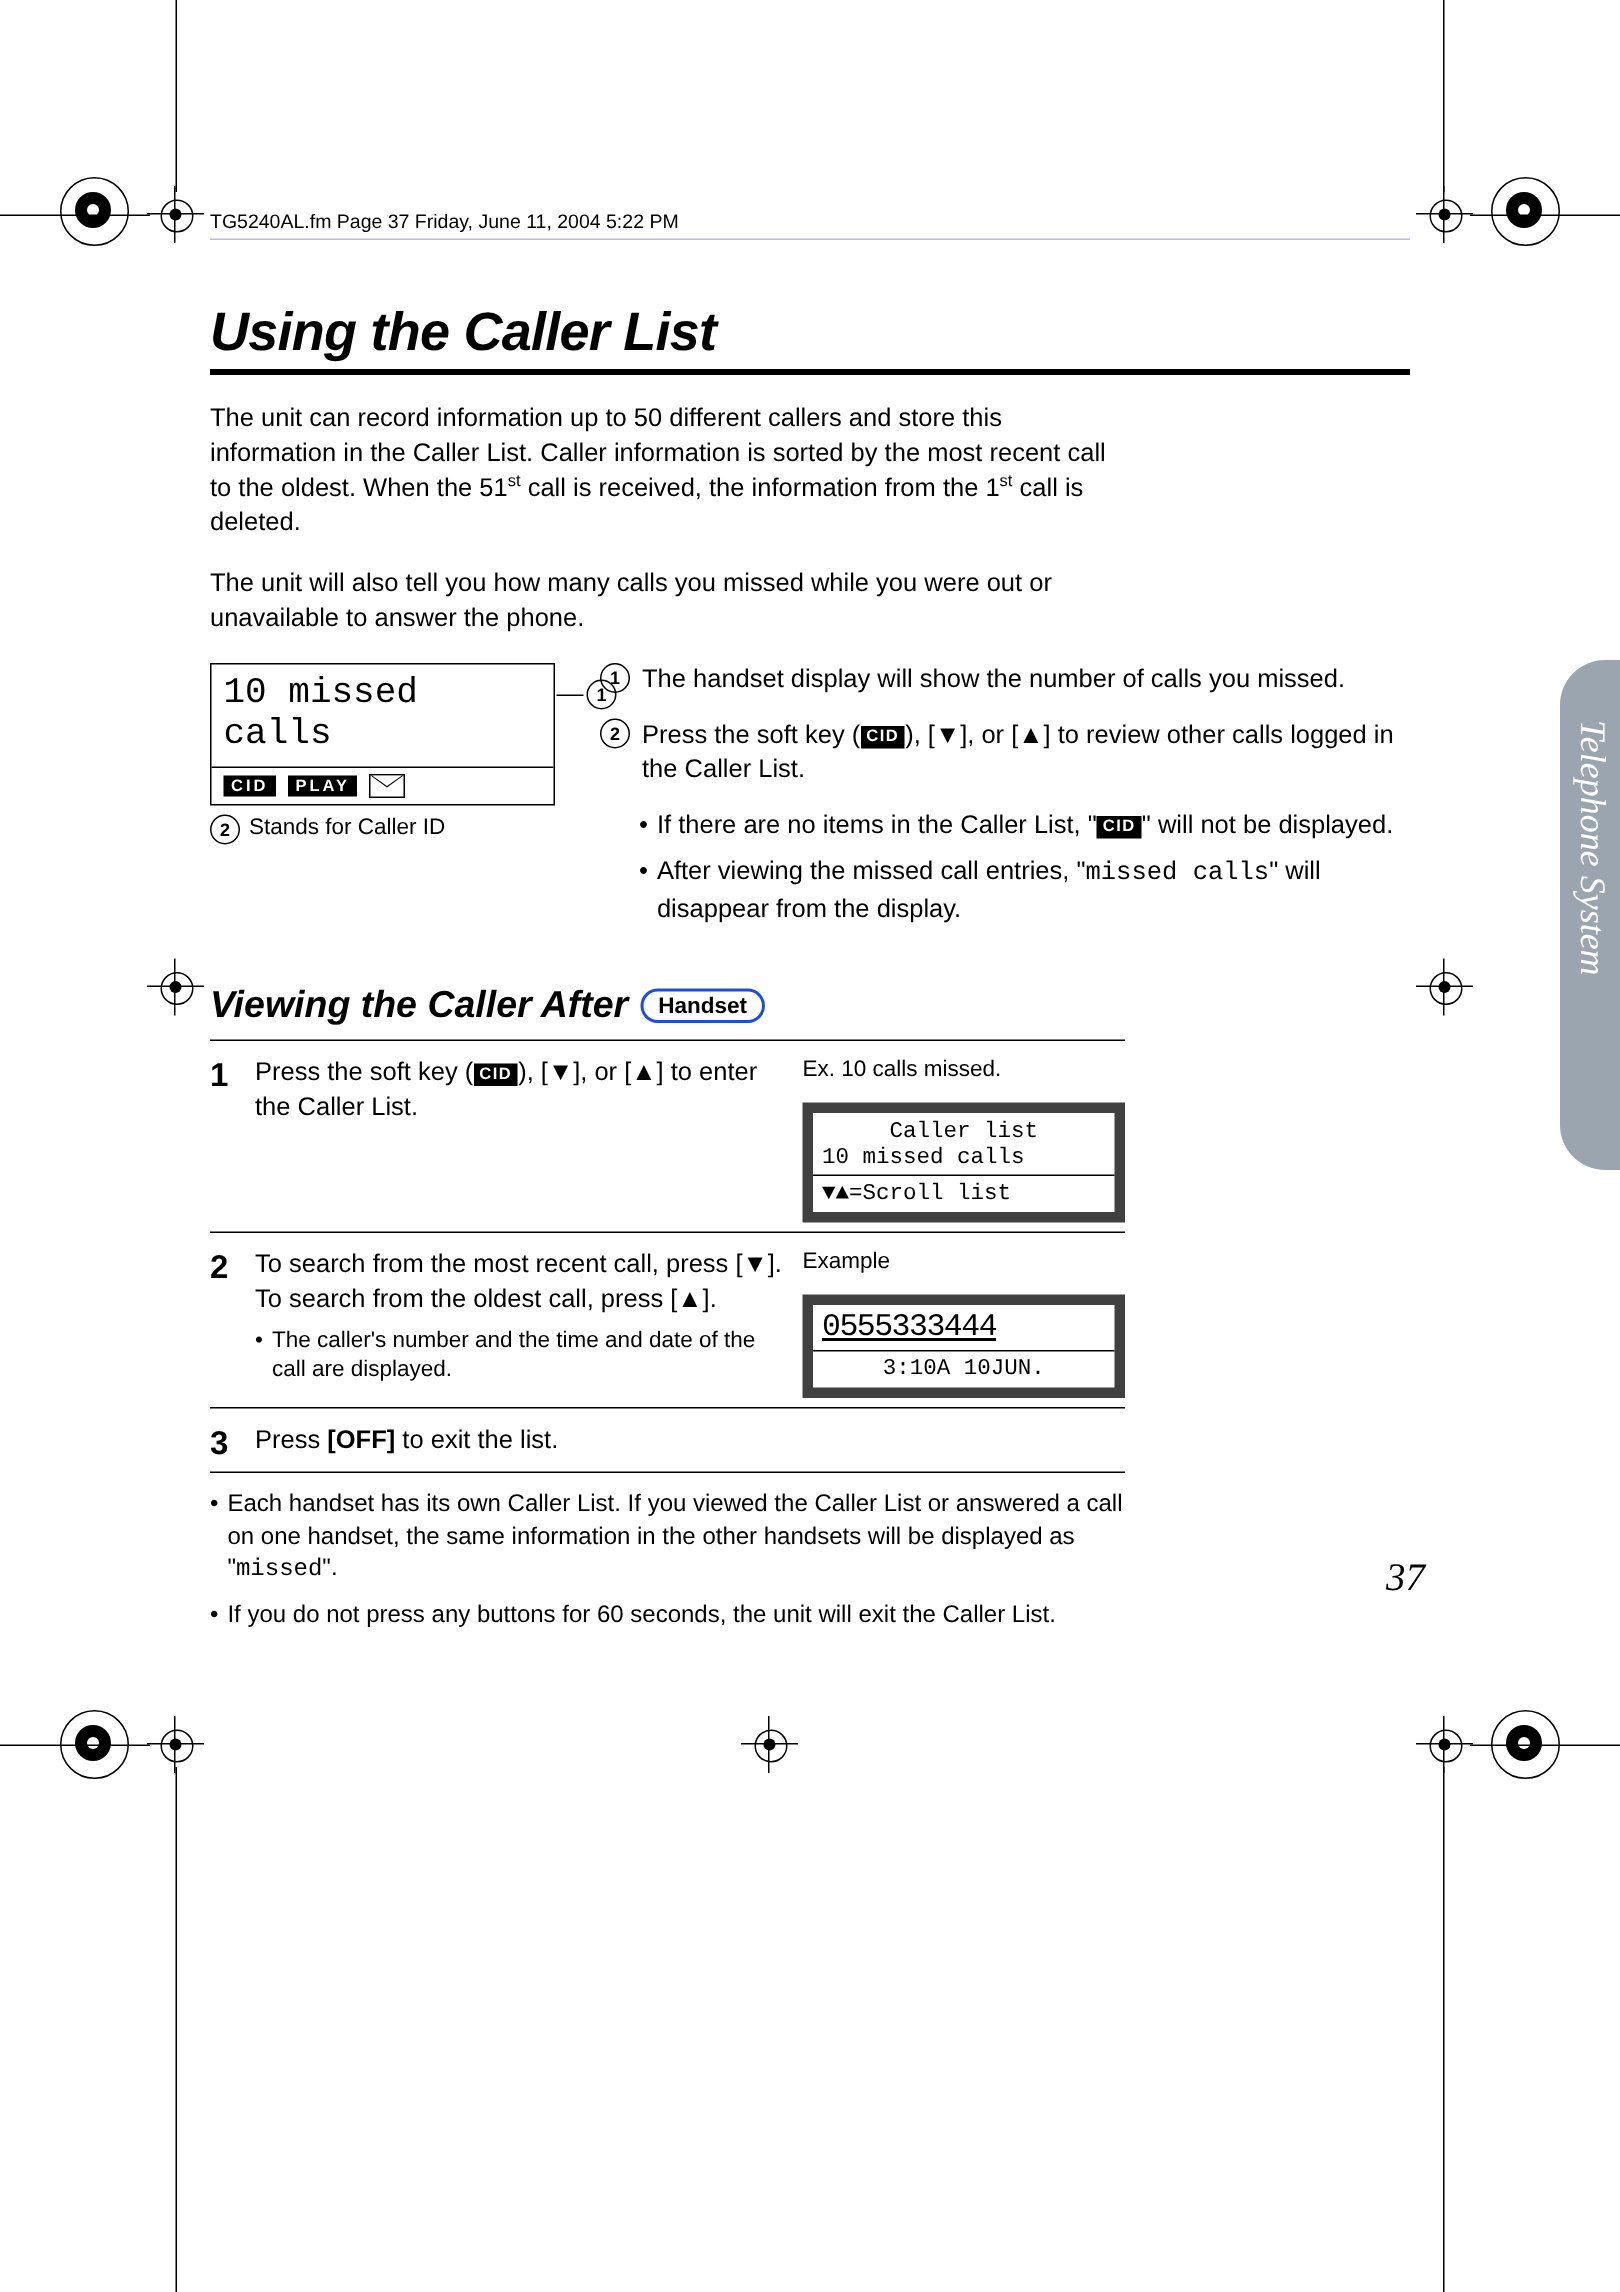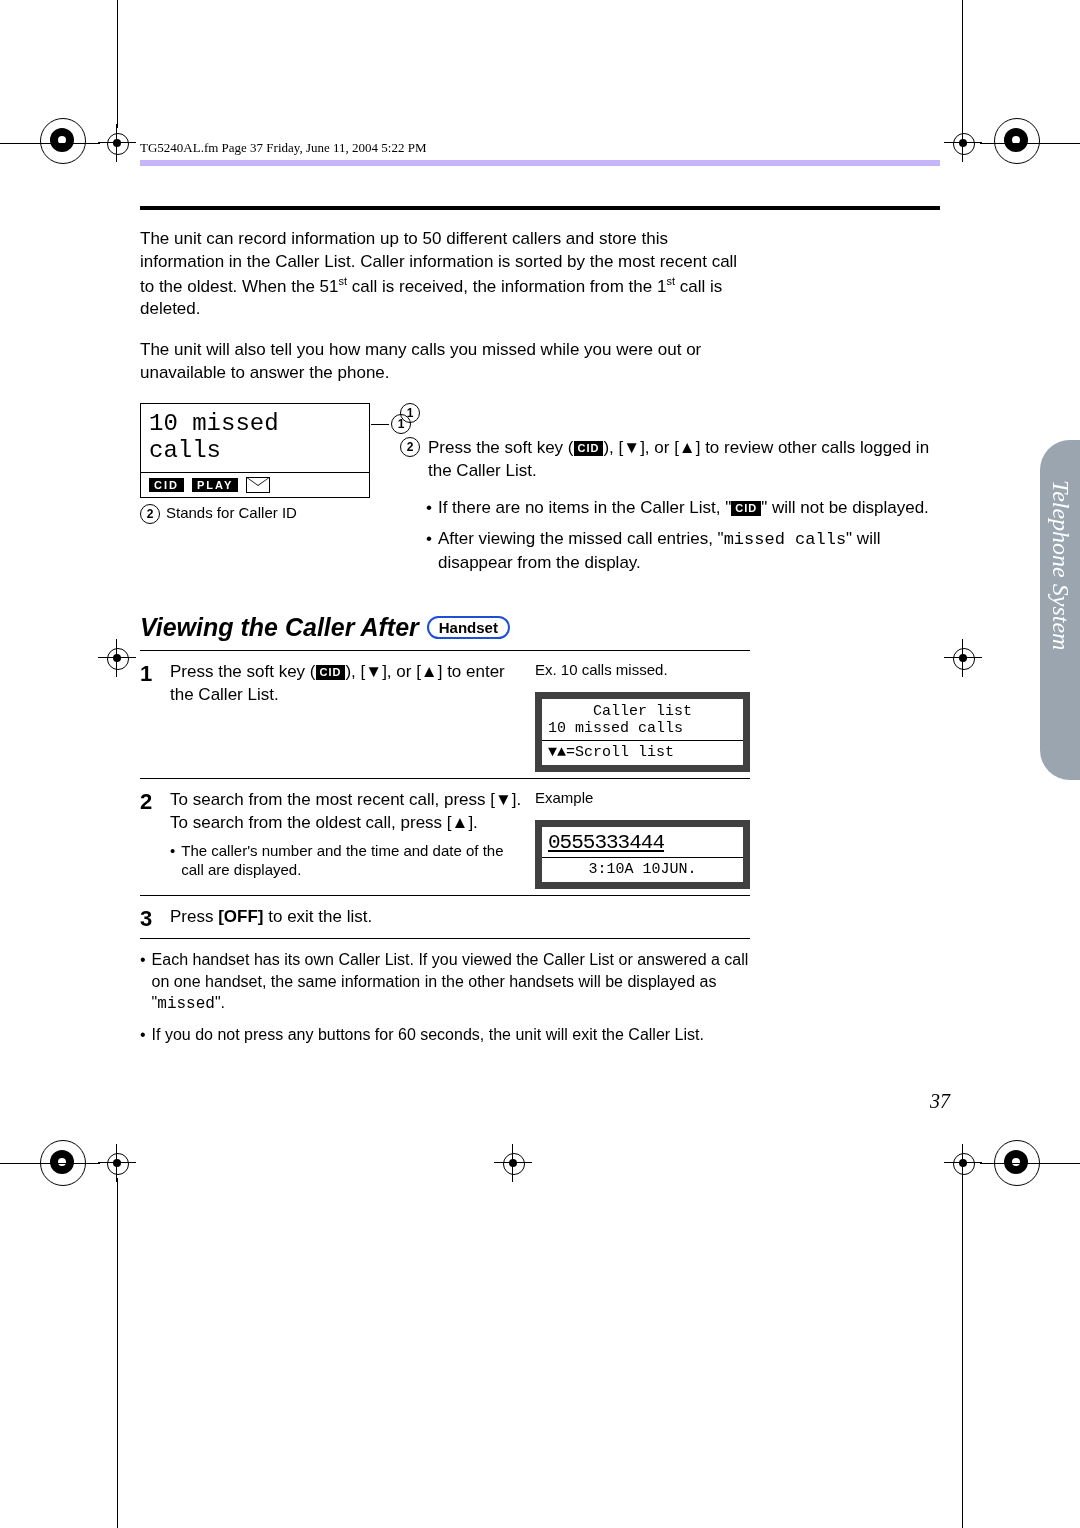--- a/index.html
+++ b/index.html
@@ -12,23 +12,23 @@
     position: relative;
     overflow: hidden;
   }
   .page {
     position: absolute;
     left: 140px;
     top: 140px;
     width: 800px;
   }
   .header-line {
-    font-family: Liberation Serif, serif;
+    font-family: Liberation Sans, sans-serif;
     font-size: 13px;
-    border-bottom: 6px solid #c4b5fd;
+    border-bottom: 1px solid #c4b5fd;
     padding-bottom: 4px;
     margin-bottom: 40px;
   }
   h1 {
     font-size: 36px;
     font-weight: bold;
     font-style: italic;
     margin: 0 0 4px 0;
     letter-spacing: -0.5px;
   }
@@ -105,22 +105,22 @@
   .small-box {
     border: 7px solid #404040; padding: 4px 6px; font-family: "Courier New", monospace;
     font-size: 15px; margin-top: 14px;
   }
   .small-box .divider { border-top: 1px solid #000; margin: 3px -6px; }
   .big-mono { font-size: 21px; letter-spacing: -1px; text-decoration: underline; }
   .sub-bullet { display: flex; gap: 6px; font-size: 15px; margin-top: 6px; line-height: 1.3; }
   .notes { width: 610px; font-size: 16px; }
   .note-item { display: flex; gap: 6px; margin-bottom: 8px; line-height: 1.35; }
   .page-num {
-    position: absolute; right: 130px; top: 1090px;
-    font-style: italic; font-size: 20px; font-family: Georgia, serif;
+    position: absolute; right: 130px; top: 1037px;
+    font-style: italic; font-size: 26px; font-family: Georgia, serif;
   }
   .side-tab {
     position: absolute; right: 0; top: 460px;
     writing-mode: vertical-rl;
     font-size: 24px; font-style: italic; font-family: Georgia, serif;
     color: #fff;
     padding: 20px 6px;
   }
   .side-tab-bg {
     position: absolute; right: -20px; top: 440px; width: 60px; height: 340px;
@@ -194,20 +194,21 @@
 <div class="hline" style="right:0; top:143px; width:100px;"></div>
 <div class="hline" style="left:0; top:1163px; width:100px;"></div>
 <div class="hline" style="right:0; top:1163px; width:100px;"></div>
 
 <div class="side-tab-bg"></div>
 <div class="side-tab">Telephone System</div>
 
 <div class="page">
   <div class="header-line">TG5240AL.fm  Page 37  Friday, June 11, 2004  5:22 PM</div>
 
+  <h1>Using the Caller List</h1>
   <div class="thick-rule"></div>
 
   <div class="body-text para">
     <span>The unit can record information up to 50 different callers and store this information in the Caller List. Caller information is sorted by the most recent call to the oldest. When the 51</span><sup>st</sup><span> call is received, the information from the 1</span><sup>st</sup><span> call is deleted.</span>
   </div>
   <div class="body-text para">The unit will also tell you how many calls you missed while you were out or unavailable to answer the phone.</div>
 
   <div class="mid-row">
     <div class="lcd-col">
       <div class="lcd-outer">
@@ -225,20 +226,21 @@
       </div>
       <div class="stands-row">
         <span class="circ-num">2</span>
         <span>Stands for Caller ID</span>
       </div>
     </div>
 
     <div class="right-desc">
       <div class="desc-item">
         <span class="circ-num">1</span>
+        <div class="text">The handset display will show the number of calls you missed.</div>
       </div>
       <div class="desc-item">
         <span class="circ-num">2</span>
         <div class="text">
           <span>Press the soft key (</span><span class="inline-pill">CID</span><span>), [</span><span class="arrow">▼</span><span>], or [</span><span class="arrow">▲</span><span>] to review other calls logged in the Caller List.</span>
         </div>
       </div>
       <div class="bullet-item">
         <span class="bullet-dot">•</span>
         <div><span>If there are no items in the Caller List, "</span><span class="inline-pill">CID</span><span>" will not be displayed.</span></div>

